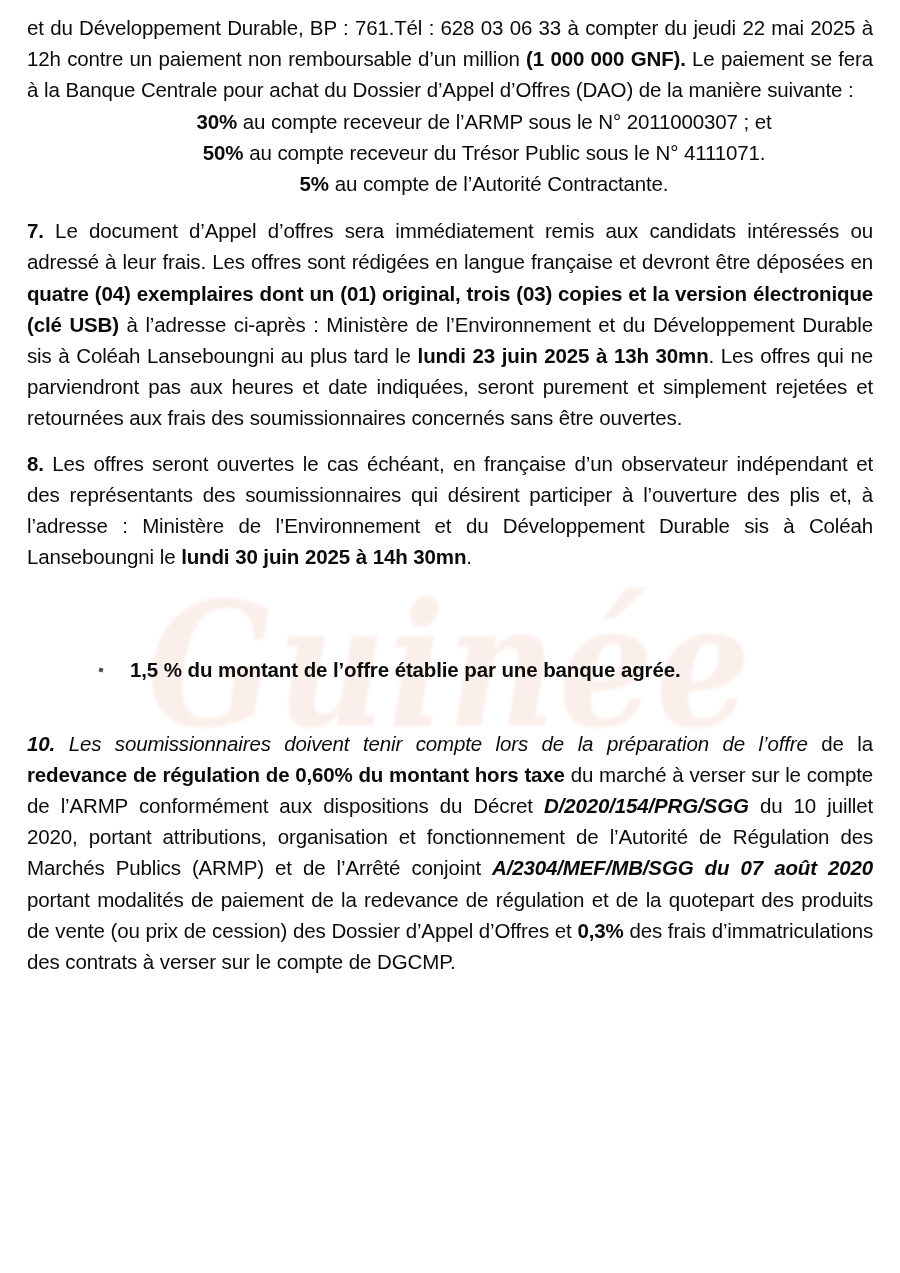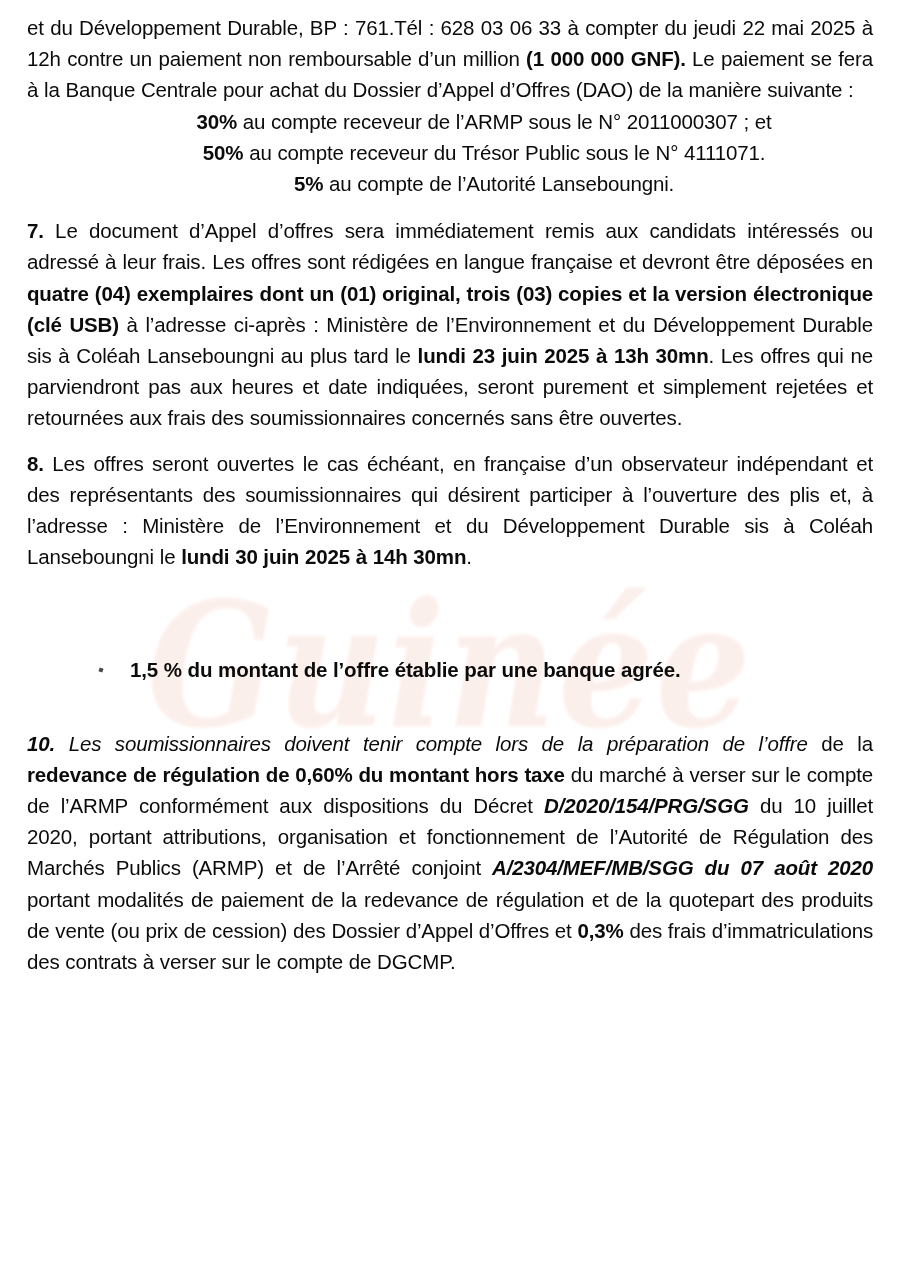--- a/index.html
+++ b/index.html
@@ -101,21 +101,21 @@
   <div id="content">
 
     <div class="first-top"></div>
 
     <p class="para"><span>et du Développement Durable, BP : 761.Tél : 628 03 06 33 à compter du jeudi 22 mai 2025 à 12h contre un paiement non remboursable d’un million </span><b>(1 000 000 GNF).</b><span> Le paiement se fera à la Banque Centrale pour achat du Dossier d’Appel d’Offres (DAO) de la manière suivante :</span></p>
 
     <p class="para indent-line"><b>30%</b><span> au compte receveur de l’ARMP sous le N° 2011000307 ; et</span></p>
 
     <p class="para indent-line"><b>50%</b><span> au compte receveur du Trésor Public sous le N° 4111071.</span></p>
 
-    <p class="para indent-line"><b>5%</b><span> au compte de l’Autorité Lanseboungni.</span></p>
+    <p class="para indent-line"><b>5%</b><span> au compte de l’Autorité Contractante.</span></p>
 
     <div class="sp-7"></div>
 
     <p class="para"><b>7.</b><span> Le document d’Appel d’offres sera immédiatement remis aux candidats intéressés ou adressé à leur frais. Les offres sont rédigées en langue française et devront être déposées en </span><b>quatre (04) exemplaires dont un (01) original, trois (03) copies et la version électronique (clé USB)</b><span> à l’adresse ci-après : Ministère de l’Environnement et du Développement Durable sis à Coléah Lanseboungni au plus tard le </span><b>lundi 23 juin 2025 à 13h 30mn</b><span>. Les offres qui ne parviendront pas aux heures et date indiquées, seront purement et simplement rejetées et retournées aux frais des soumissionnaires concernés sans être ouvertes.</span></p>
 
     <div class="sp-8"></div>
 
     <p class="para"><b>8.</b><span> Les offres seront ouvertes le cas échéant, en française d’un observateur indépendant et des représentants des soumissionnaires qui désirent participer à l’ouverture des plis et, à l’adresse : Ministère de l’Environnement et du Développement Durable sis à Coléah Lanseboungni le </span><b>lundi 30 juin 2025 à 14h 30mn</b><span>.</span></p>
 
     <div class="sp-9"></div>

